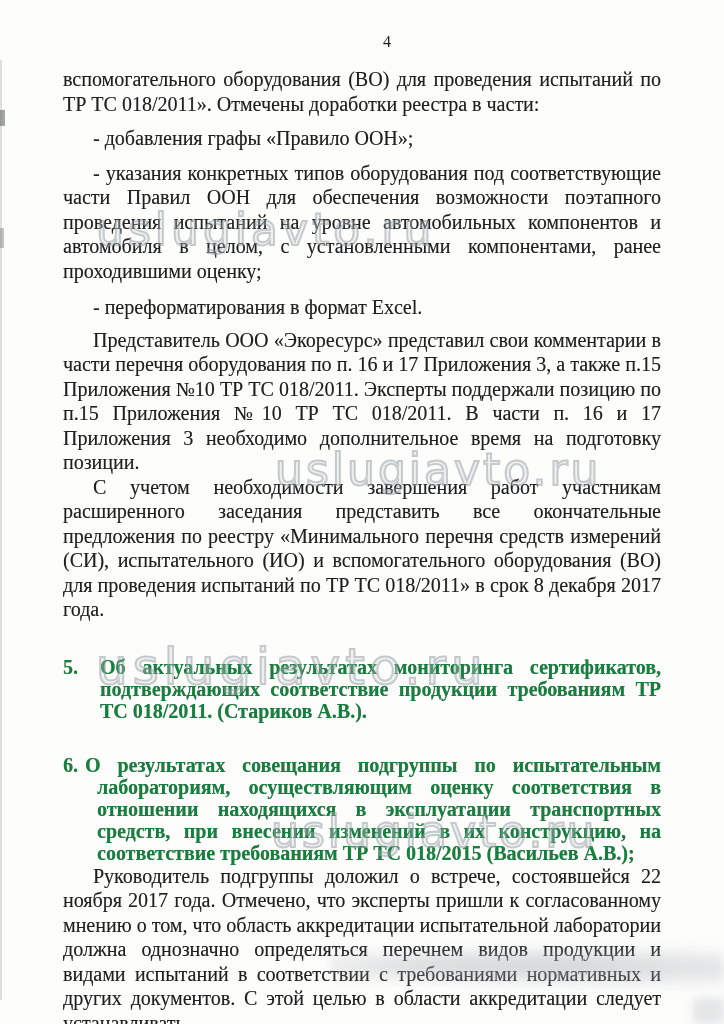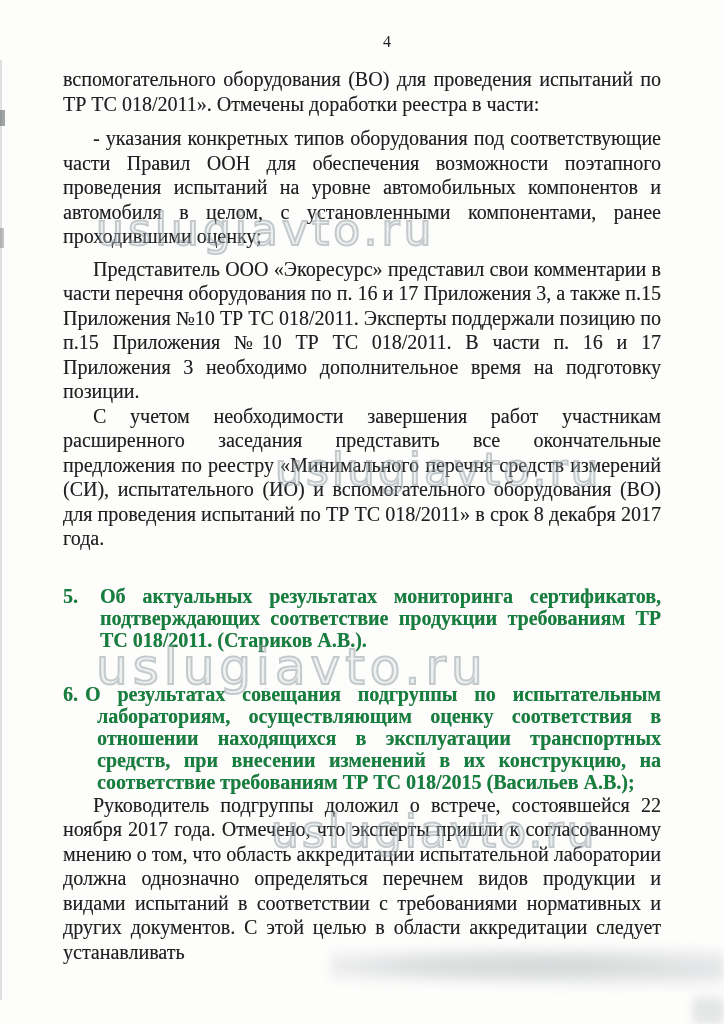--- a/index.html
+++ b/index.html
@@ -81,21 +81,23 @@
 </head>
 <body>
 
 <div class="page">
 
   <div class="page-number">4</div>
 
   <div class="content">
     <p class="para">вспомогательного оборудования (ВО) для проведения испытаний по ТР ТС 018/2011». Отмечены доработки реестра в части:</p>
 
+    <p class="para indent mt10">- добавления графы «Правило ООН»;</p>
     <p class="para indent mt10">- указания конкретных типов оборудования под соответствующие части Правил ООН для обеспечения возможности поэтапного проведения испытаний на уровне автомобильных компонентов и автомобиля в целом, с установленными компонентами, ранее проходившими оценку;</p>
+    <p class="para indent mt12">- переформатирования в формат Excel.</p>
 
     <p class="para indent mt8">Представитель ООО «Экоресурс» представил свои комментарии в части перечня оборудования по п. 16 и 17 Приложения 3, а также п.15 Приложения №10 ТР ТС 018/2011. Эксперты поддержали позицию по п.15 Приложения №10 ТР ТС 018/2011. В части п. 16 и 17 Приложения 3 необходимо дополнительное время на подготовку позиции.</p>
     <p class="para indent">С учетом необходимости завершения работ участникам расширенного заседания представить все окончательные предложения по реестру «Минимального перечня средств измерений (СИ), испытательного (ИО) и вспомогательного оборудования (ВО) для проведения испытаний по ТР ТС 018/2011» в срок 8 декабря 2017 года.</p>
 
     <div class="heading h5 mt34">
       <span class="h-num">5.</span><span class="h-text">Об актуальных результатах мониторинга сертификатов, подтверждающих соответствие продукции требованиям ТР ТС 018/2011. (Стариков А.В.).</span>
     </div>
 
 
     <div class="heading h6 mt32">

